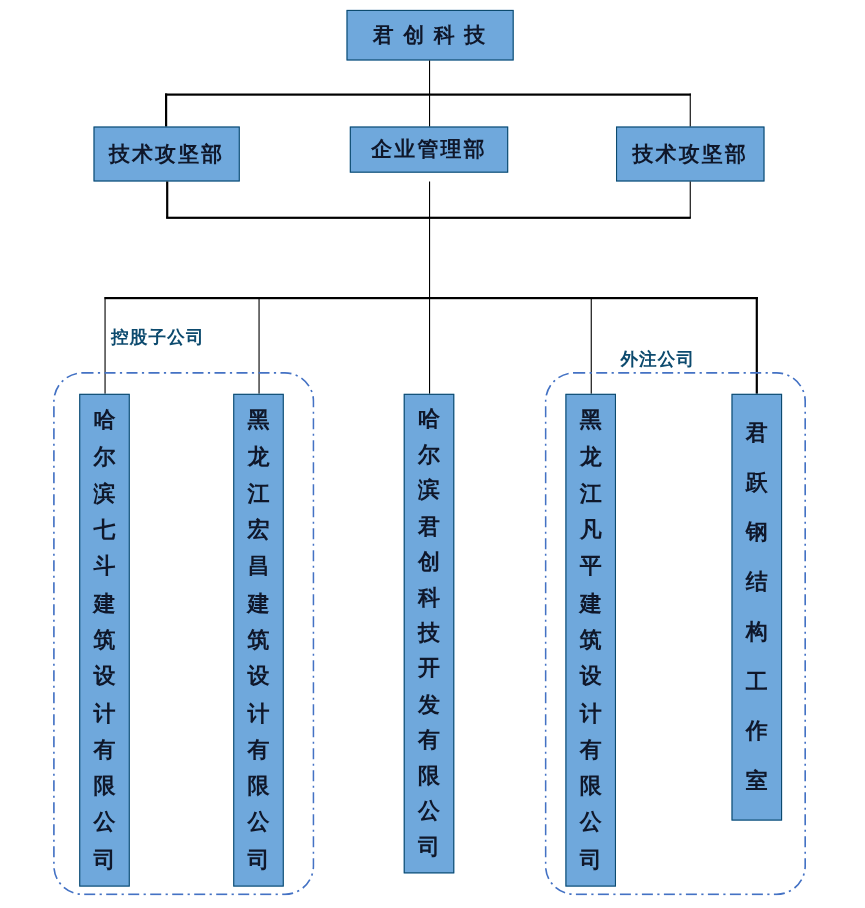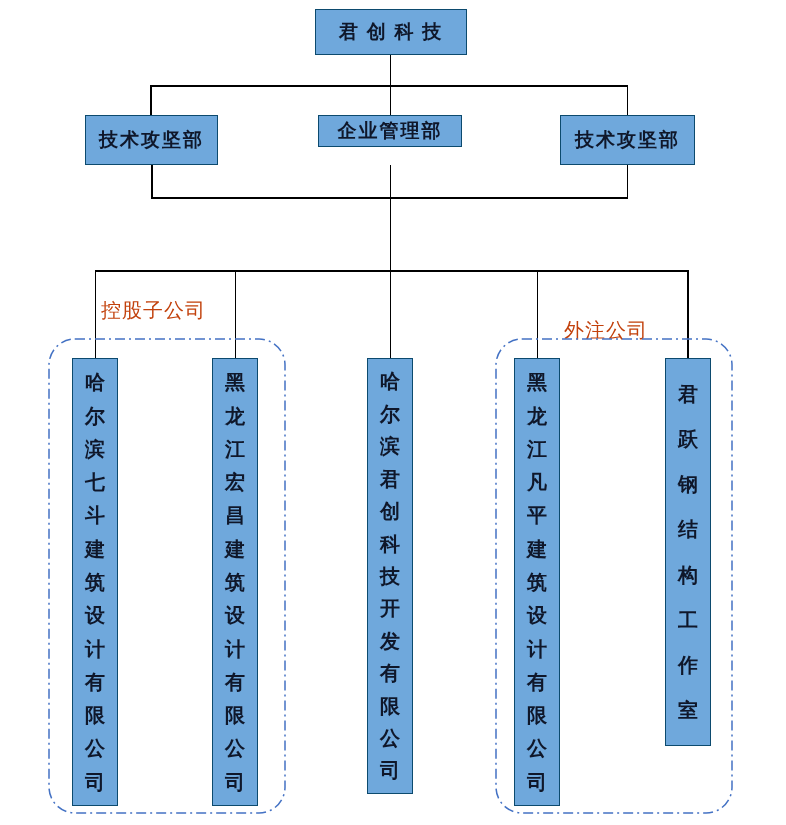--- a/index.html
+++ b/index.html
@@ -28,43 +28,43 @@
     flex-direction:column;
     justify-content:space-evenly;
     font-size:20px;
     line-height:1;
   }
   .vbox span { display:block; }
   .vline { position:absolute; width:1.5px; background:#000; }
   .hline { position:absolute; height:1.5px; background:#000; }
   .group-label {
     position:absolute;
-    font-size:20px;
-    font-weight:normal;
-    color:#c2410c;
+    font-size:16px;
+    font-weight:bold;
+    color:#0c4a6e;
     letter-spacing:1px;
     white-space:nowrap;
   }
   .dashed-rect { position:absolute; }
 </style>
 </head>
 <body>
 
 <div class="canvas">
 
   <div class="node root-node" style="left:315px; top:9px; width:152px; height:46px;">君 创 科 技</div>
 
   <div class="vline" style="left:389.5px; top:55px; height:31px;"></div>
   <div class="hline" style="left:150px; top:85px; width:478px;"></div>
   <div class="vline" style="left:150px; top:85px; height:31px;"></div>
   <div class="vline" style="left:389.5px; top:85px; height:31px;"></div>
   <div class="vline" style="left:626.5px; top:85px; height:31px;"></div>
 
   <div class="node dept" style="left:85px; top:115px; width:133px; height:50px;">技术攻坚部</div>
-  <div class="node dept" style="left:318px; top:115px; width:144px; height:32px;">企业管理部</div>
+  <div class="node dept" style="left:318px; top:115px; width:144px; height:42px;">企业管理部</div>
   <div class="node dept" style="left:560px; top:115px; width:135px; height:50px;">技术攻坚部</div>
 
   <div class="vline" style="left:151px; top:165px; height:33px;"></div>
   <div class="vline" style="left:626.5px; top:165px; height:33px;"></div>
   <div class="hline" style="left:151px; top:197px; width:477px;"></div>
   <div class="vline" style="left:389.5px; top:165px; height:106px;"></div>
 
   <div class="hline" style="left:94.5px; top:270px; width:594px;"></div>
   <div class="vline" style="left:94.5px; top:270px; height:88px;"></div>
   <div class="vline" style="left:234.5px; top:270px; height:88px;"></div>

